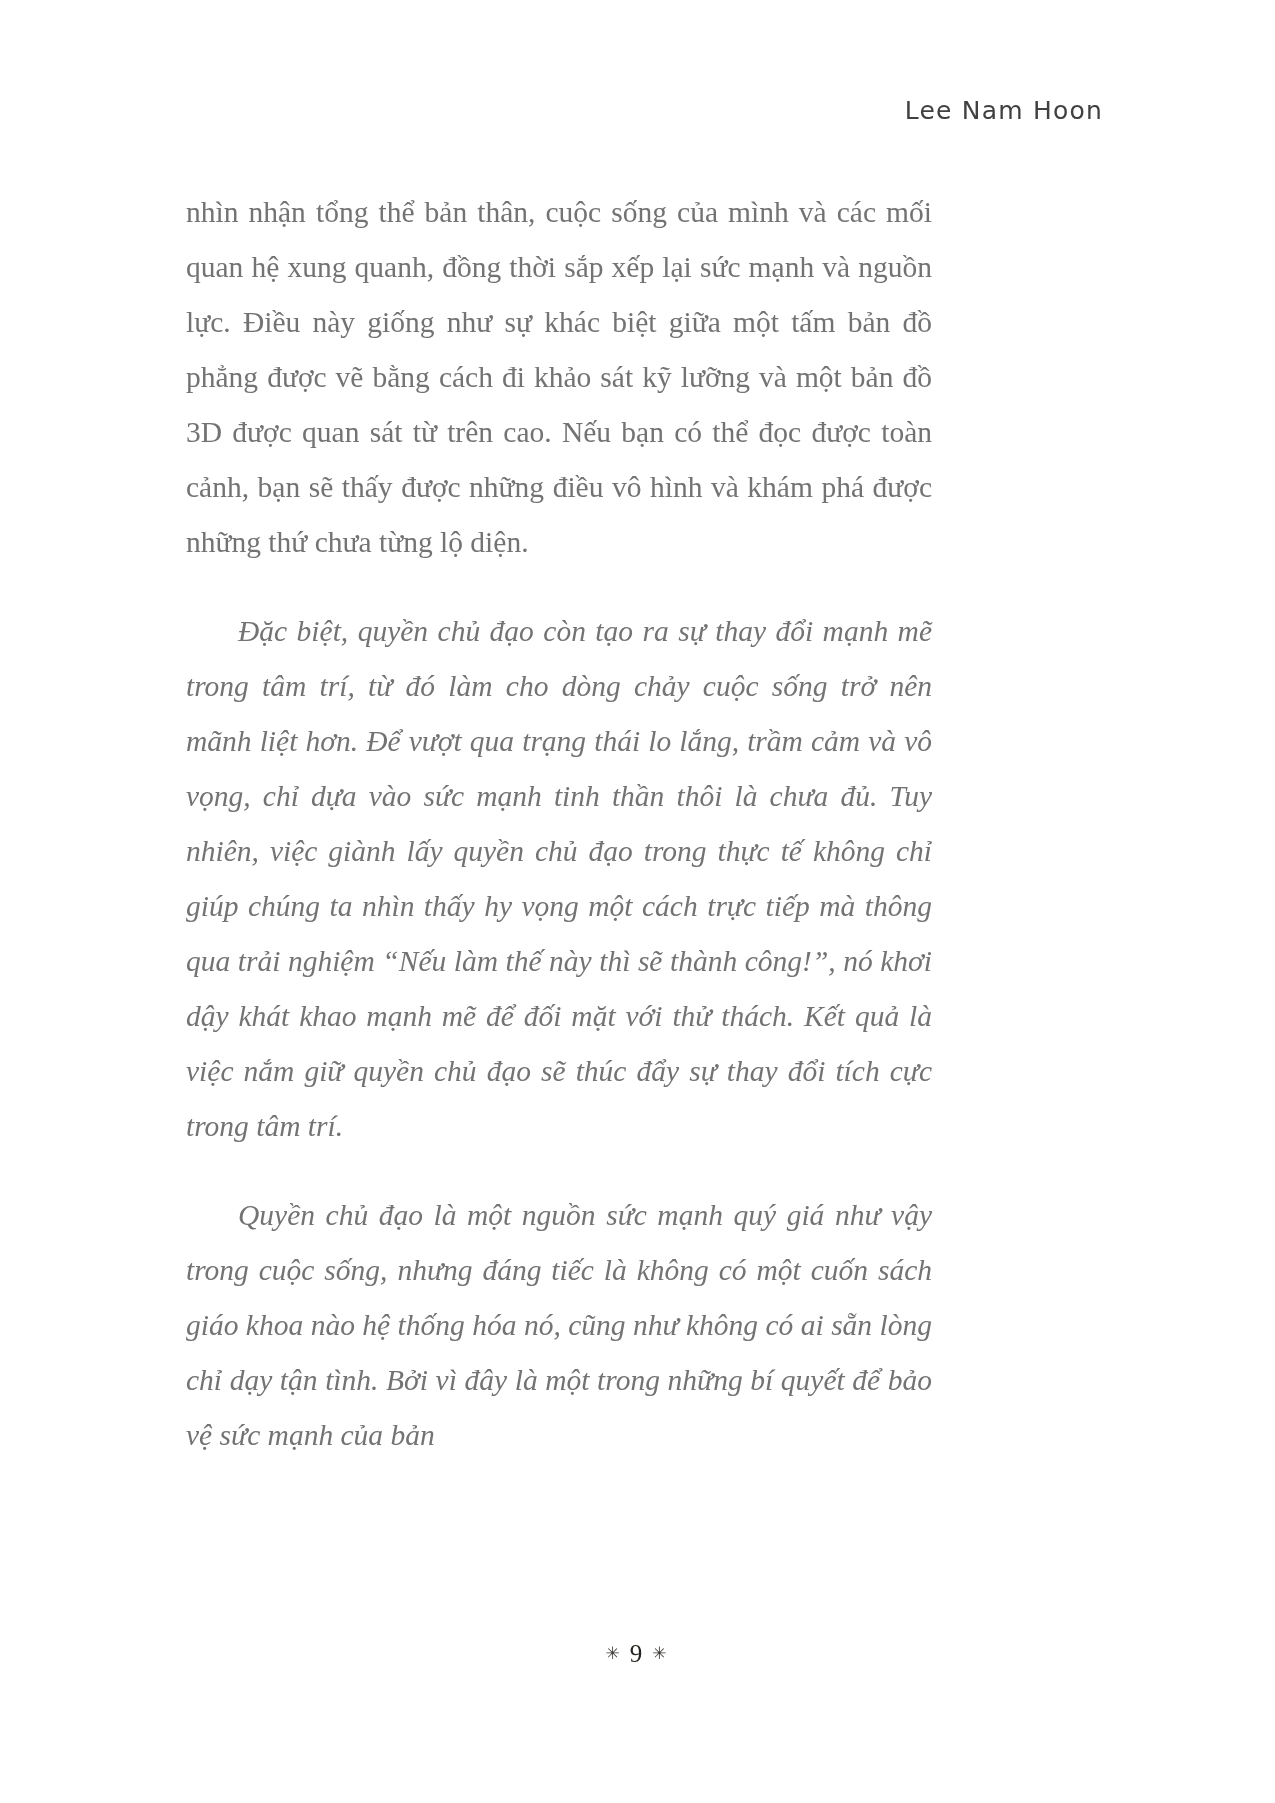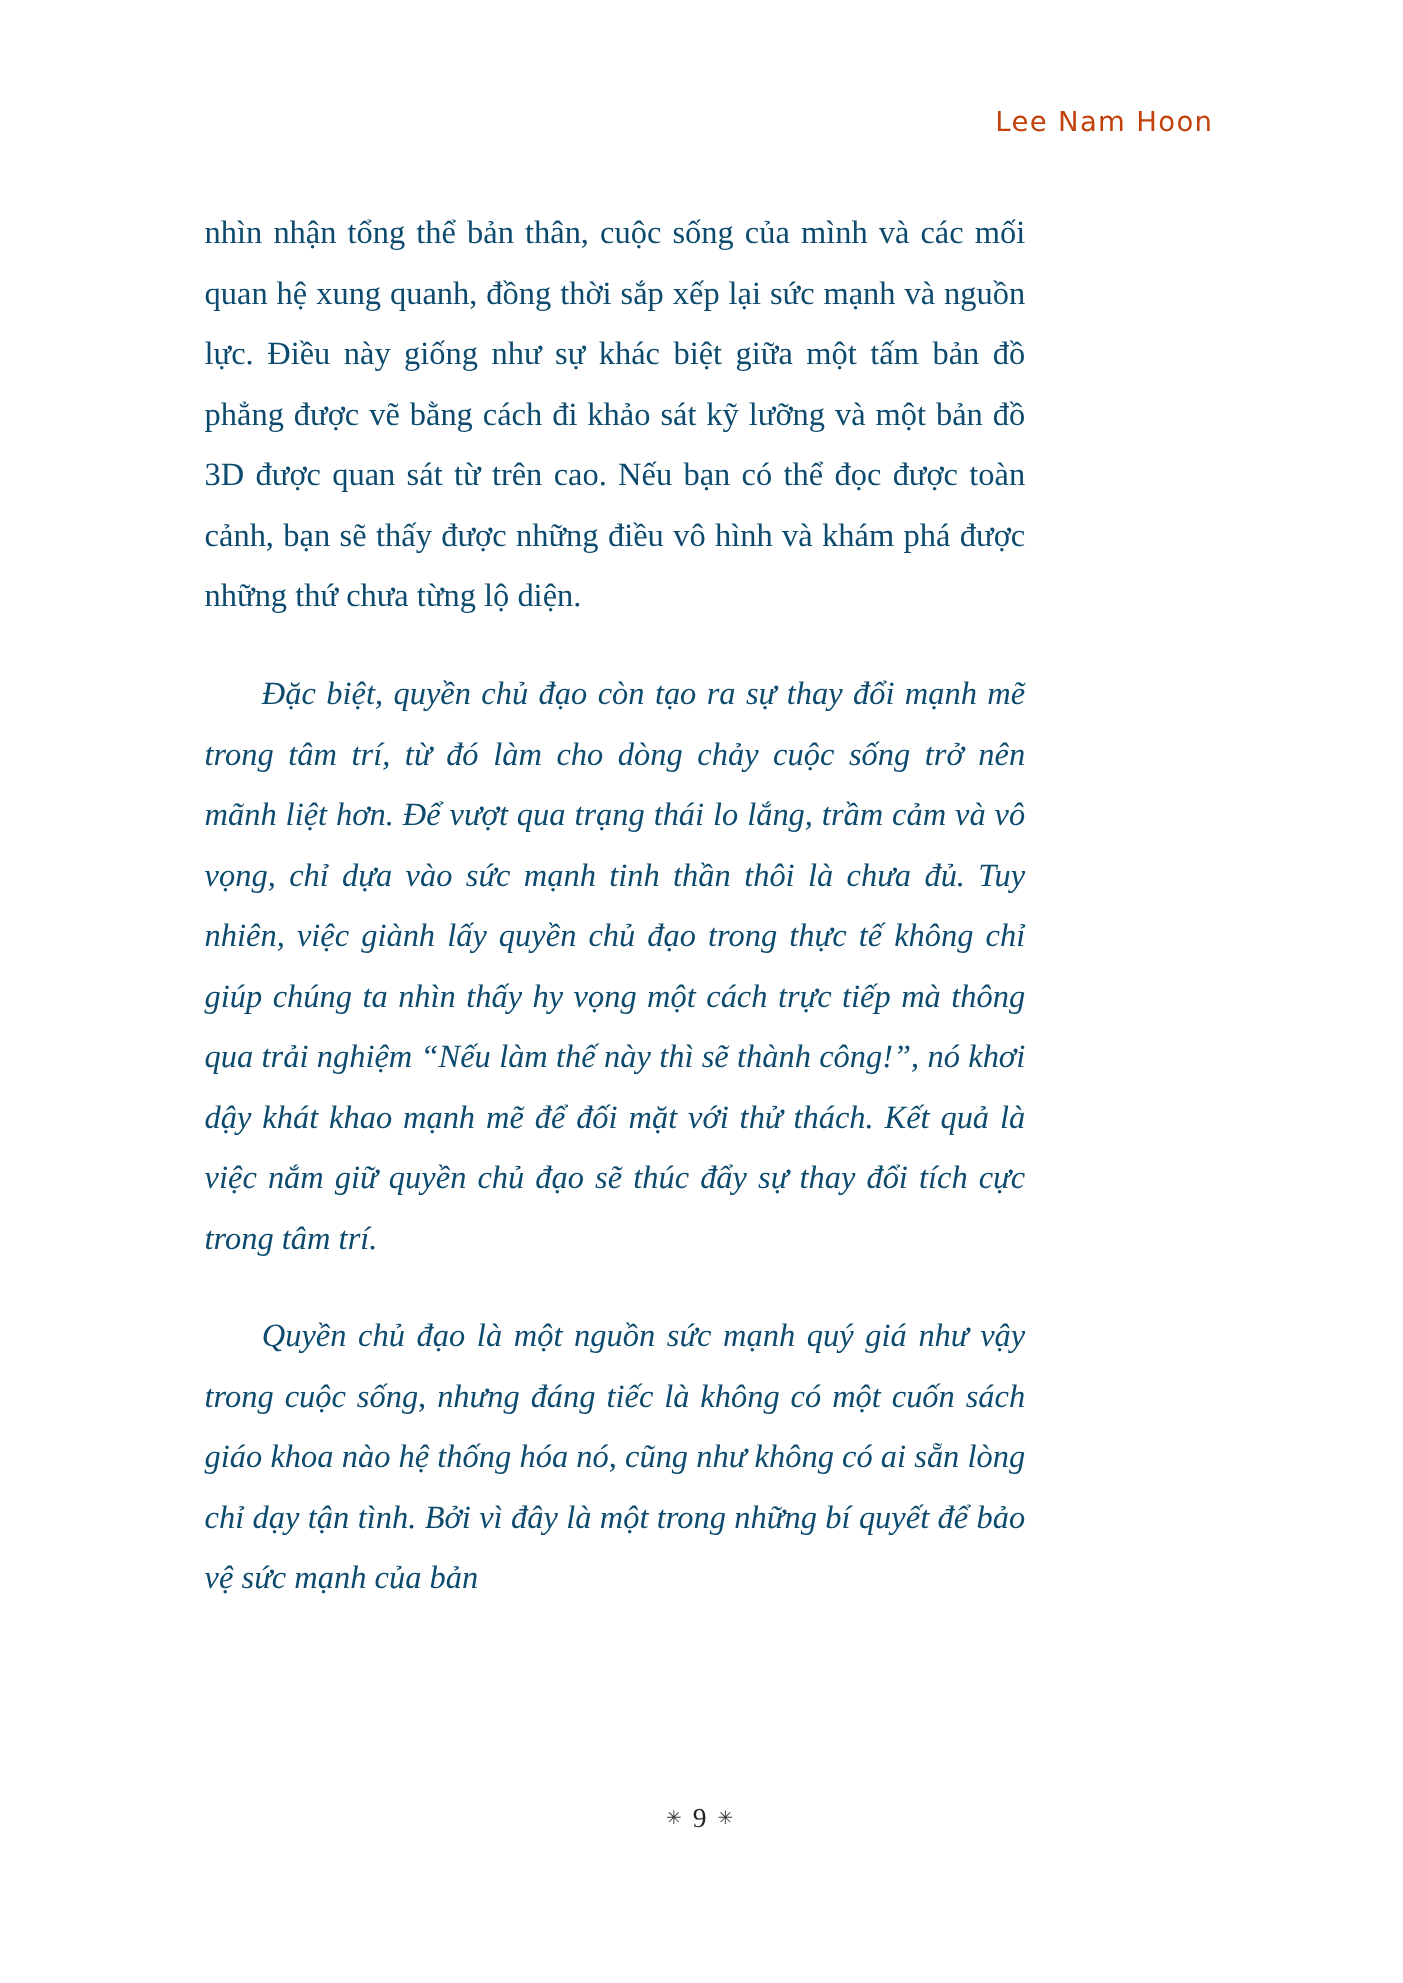--- a/index.html
+++ b/index.html
@@ -17,36 +17,36 @@
     font-family: "Liberation Serif", serif;
     color: #1a1a1a;
   }
   .running-head {
     position: absolute;
     top: 96px;
     right: 172px;
     font-family: "DejaVu Sans", sans-serif;
     font-size: 25px;
     letter-spacing: 1.2px;
-    color: #c2410c;
+    color: #404040;
     white-space: nowrap;
   }
   .body-block {
     position: absolute;
     top: 185px;
     left: 186px;
     width: 746px;
   }
   .para {
     margin: 0 0 34px 0;
     font-size: 29.5px;
     line-height: 55px;
     text-align: justify;
     text-justify: inter-word;
-    color: #0c4a6e;
+    color: #737373;
     hyphens: none;
   }
   .para.indent {
     text-indent: 52px;
     font-style: italic;
   }
   .para:last-child {
     margin-bottom: 0;
   }
   .folio {

